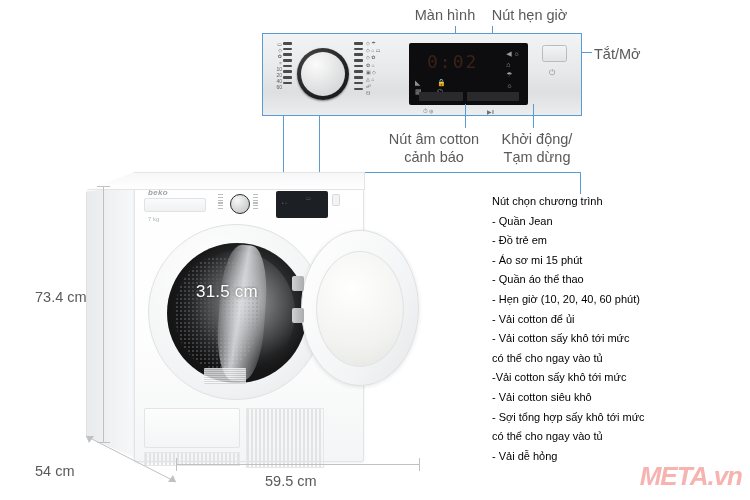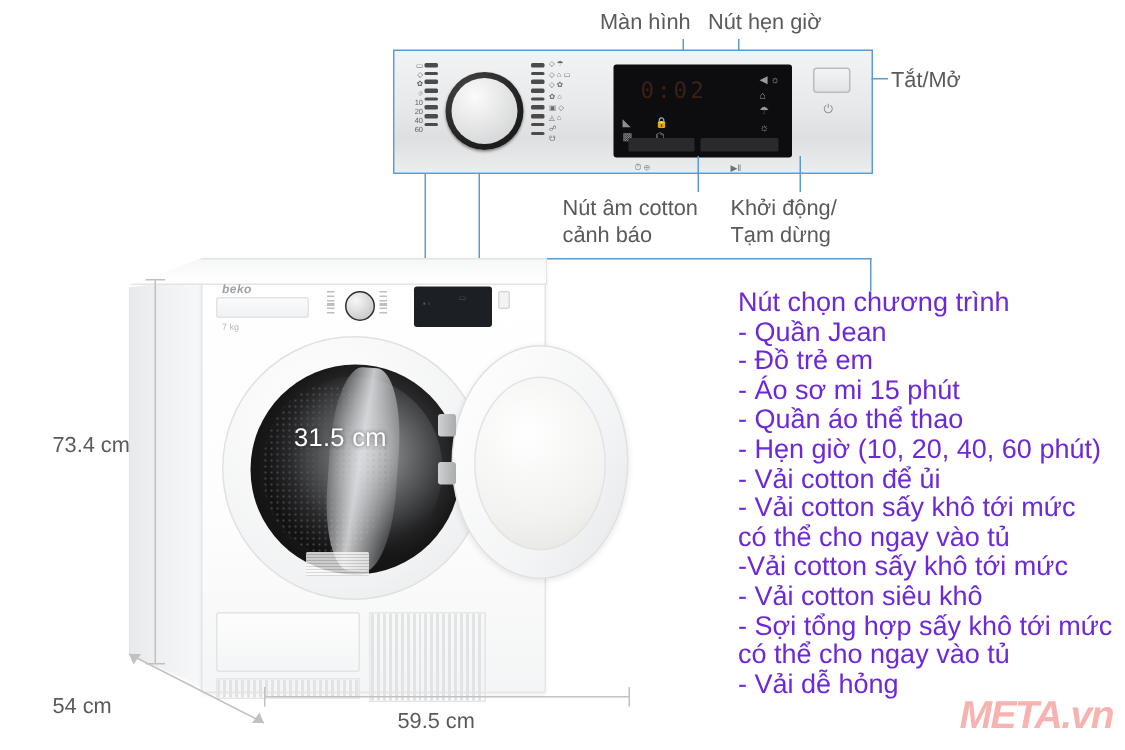--- a/index.html
+++ b/index.html
@@ -16,21 +16,21 @@
   .vline { width: 1px; }
   .hline { height: 1px; }
 
   .lbl {
     position: absolute;
     color: #5a5a5a;
     font-size: 14.5px;
     line-height: 18px;
     white-space: nowrap;
   }
-  .lbl.ctr { }
+  .lbl.ctr { text-align: center; }
 
   
   #panel-zoom {
     position: absolute;
     left: 262px; top: 33px;
     width: 320px; height: 83px;
     border: 1.5px solid #5b9bd5;
     background: linear-gradient(180deg,#f2f3f4 0%, #e8e9eb 45%, #dedfe1 72%, #eceded 100%);
   }
   .dial-outer {
@@ -52,21 +52,21 @@
              text-align: right; }
 
   
   #screen {
     position: absolute; left: 146px; top: 9px; width: 119px; height: 62px;
     background: #0d0d0f; border-radius: 2px;
   }
   #seg7 {
     position: absolute; left: 18px; top: 8px;
     font-family: "DejaVu Sans Mono", monospace;
-    font-size: 15px; letter-spacing: 2px; color: #3a2218;
+    font-size: 18px; letter-spacing: 2px; color: #3a2218;
   }
   .scr-ico { position: absolute; color: #8e8e90; font-size: 7px; line-height: 8px; }
   .scr-btn {
     position: absolute; bottom: 4px; height: 9px;
     background: #2a2a2c; border-radius: 1px;
   }
   .scr-col { position: absolute; right: 8px; top: 7px; display:flex; flex-direction:column;
              gap: 2.5px; align-items:flex-start; font-size: 7px; color:#9b9b9d; line-height:8px;}
   .under-ico { position: absolute; font-size: 6px; color: #6f6f6f; }
 
@@ -197,21 +197,21 @@
   .dim-line { position:absolute; background:#bfc1c3; }
 
   
   #watermark {
     position:absolute; right: 8px; bottom: 8px;
     font-size: 26px; font-weight: bold; font-style: italic;
     color: #f6b3b0; letter-spacing: -1px;
   }
 
   #list { position:absolute; left: 492px; top: 192px; width: 256px; }
-  #list .li { font-size: 18px; line-height: 19.6px; color: #6d28d9; white-space: nowrap; }
+  #list .li { font-size: 11px; line-height: 19.6px; color: #000000; white-space: nowrap; }
   #drumlabel {
     position:absolute; left: 196px; top: 282px;
     font-size: 17px; color:#ffffff; letter-spacing:.2px;
     text-shadow: 0 0 3px rgba(0,0,0,.55);
   }
 </style>
 </head>
 <body>
 
 <div id="stage">

